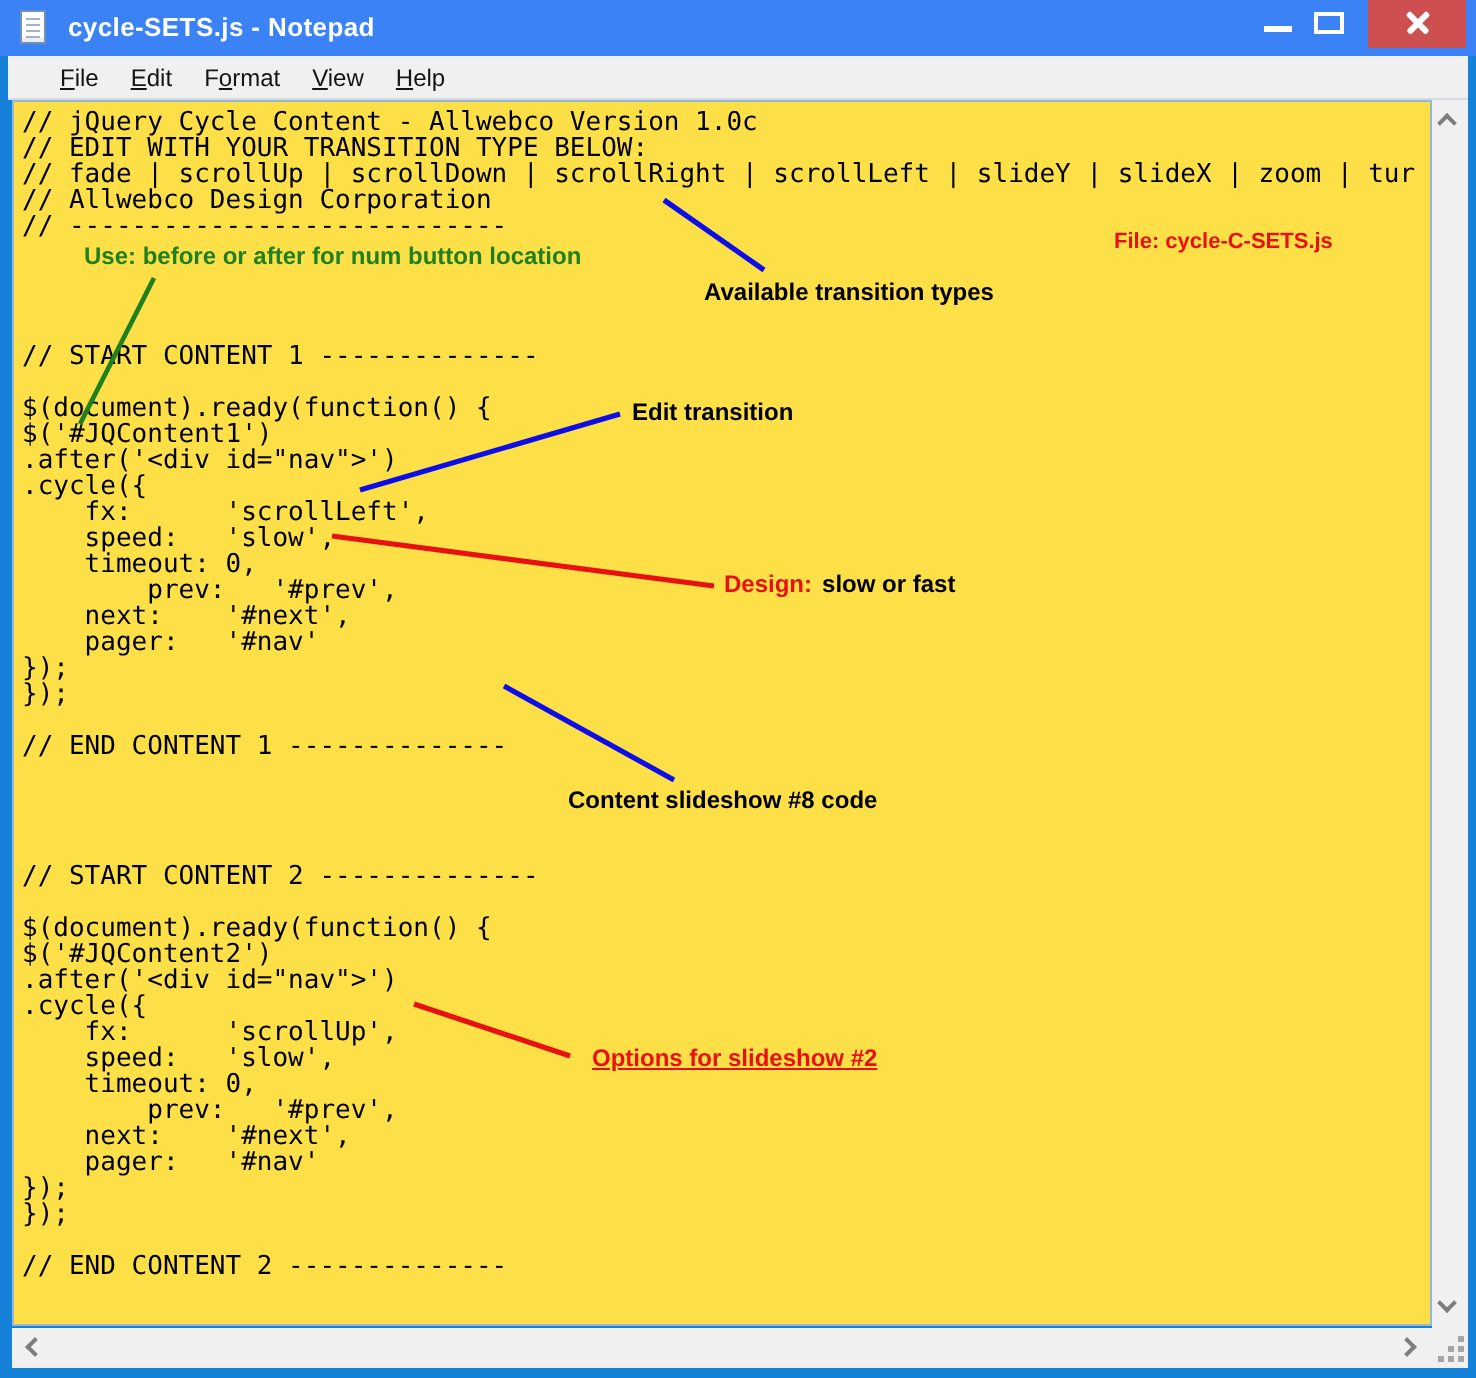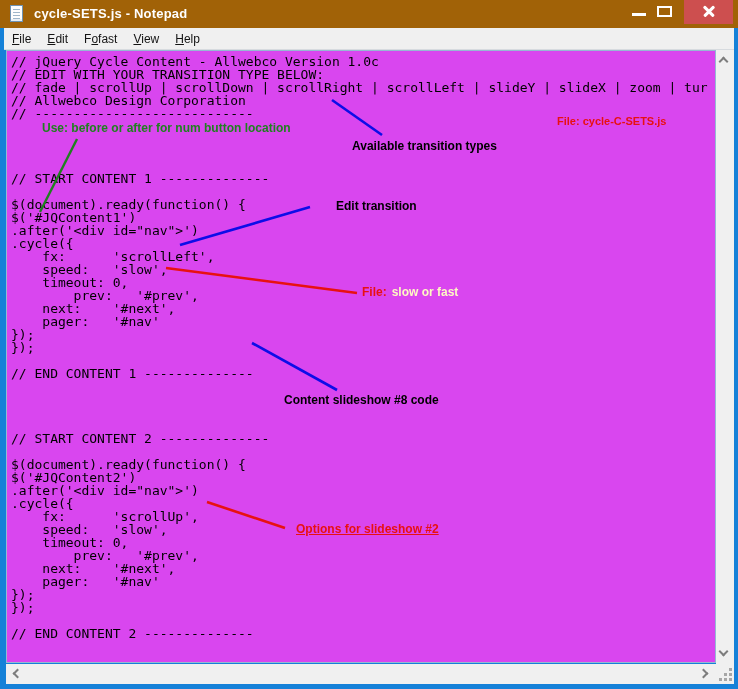--- a/index.html
+++ b/index.html
@@ -2,46 +2,46 @@
 <html><head>
 <meta charset="utf-8">
 <style>
   html,body{margin:0;padding:0;background:#c8c8c8;}
   *{box-sizing:border-box;}
   .window{
     position:relative;width:738px;height:689px;background:#1581d8;
     font-family:"Liberation Sans",sans-serif;overflow:hidden;
   }
   
-  .titlebar{position:absolute;left:0;top:0;width:738px;height:28px;background:#a16207;}
+  .titlebar{position:absolute;left:0;top:0;width:738px;height:28px;background:#3b82f6;}
   .doc-icon{
     position:absolute;left:10px;top:5px;width:13px;height:17px;background:#fdfdfd;
     border:1px solid #6f93b4;
     box-shadow:inset 0 -2px 0 #e8eef4;
   }
   .doc-icon:before{content:"";position:absolute;left:2px;top:3px;width:7px;height:1px;background:#9fb6c9;box-shadow:0 3px 0 #9fb6c9,0 6px 0 #9fb6c9,0 9px 0 #9fb6c9;}
   .title-text{position:absolute;left:34px;top:6px;color:#ffffff;font-size:13px;font-weight:600;letter-spacing:.2px;}
   .btn-min{position:absolute;left:618px;top:0;width:40px;height:24px;}
   .btn-min .bar{position:absolute;left:14px;top:13px;width:14px;height:3px;background:#ffffff;}
   .btn-max{position:absolute;left:650px;top:0;width:32px;height:24px;}
   .btn-max .box{position:absolute;left:7px;top:6px;width:15px;height:11px;border:2px solid #ffffff;}
   .btn-close{position:absolute;left:684px;top:0;width:49px;height:24px;background:#cd4f4f;}
   .btn-close .x1,.btn-close .x2{position:absolute;left:18px;top:10px;width:14px;height:2.5px;background:#ffffff;border-radius:1px;}
   .btn-close .x1{transform:rotate(45deg);}
   .btn-close .x2{transform:rotate(-45deg);}
   
   .menubar{
     position:absolute;left:4px;top:28px;width:730px;height:22px;background:#f0f0f0;
-    display:flex;align-items:center;padding-left:0;border-bottom:1px solid #d7dbdf;
+    display:flex;align-items:center;padding-left:18px;border-bottom:1px solid #d7dbdf;
   }
   .menu-item{font-size:12px;color:#141414;padding:3px 8px;cursor:default;}
   .menu-item u{text-decoration:underline;}
   
   .textarea{
-    position:absolute;left:6px;top:50px;width:710px;height:613px;background:#d946ef;
+    position:absolute;left:6px;top:50px;width:710px;height:613px;background:#fde047;
     border:1px solid #96b8d4;overflow:hidden;
   }
   pre.code{
     position:absolute;left:4px;top:4px;margin:0;
     font-family:"DejaVu Sans Mono","Liberation Mono",monospace;
     font-size:13px;line-height:13px;color:#000000;white-space:pre;
   }
   
   .vscroll{position:absolute;left:716px;top:50px;width:18px;height:614px;background:#f0f0f0;}
   .hscroll{position:absolute;left:6px;top:664px;width:710px;height:20px;background:#f0f0f0;}
@@ -52,21 +52,21 @@
   .chev.left{transform:rotate(-45deg);}
   .chev.right{transform:rotate(135deg);}
   .grip{position:absolute;left:719px;top:668px;width:3px;height:3px;background:transparent;
     box-shadow:10px 0 0 #a6a6a6,5px 5px 0 #a6a6a6,10px 5px 0 #a6a6a6,0 10px 0 #a6a6a6,5px 10px 0 #a6a6a6,10px 10px 0 #a6a6a6;}
   
   .overlay{position:absolute;left:0;top:0;width:738px;height:689px;pointer-events:none;}
   .ann{position:absolute;font-weight:bold;font-size:12px;white-space:nowrap;font-family:"Liberation Sans",sans-serif;}
   .ann.green{color:#208020;}
   .ann.blue{color:#000000;}
   .ann.red{color:#e81111;}
-  .ann .blue-part{color:#fef9c3;margin-left:5px;}
+  .ann .blue-part{color:#000000;margin-left:5px;}
   .ann-file{font-size:11px;}
   svg.lines{position:absolute;left:0;top:0;}
 </style>
 </head>
 <body>
 
 <div class="window">
 
   <div class="titlebar">
     <div class="doc-icon"></div>
@@ -79,21 +79,21 @@
       </div>
     <div class="btn-close">
         <div class="x1"></div>
         <div class="x2"></div>
       </div>
   </div>
 
   <div class="menubar">
     <div class="menu-item"><span></span><u>F</u><span>ile</span></div>
     <div class="menu-item"><span></span><u>E</u><span>dit</span></div>
-    <div class="menu-item"><span>F</span><u>o</u><span>fast</span></div>
+    <div class="menu-item"><span>F</span><u>o</u><span>rmat</span></div>
     <div class="menu-item"><span></span><u>V</u><span>iew</span></div>
     <div class="menu-item"><span></span><u>H</u><span>elp</span></div>
   </div>
 
   <div class="textarea">
     <pre class="code">// jQuery Cycle Content - Allwebco Version 1.0c
 // EDIT WITH YOUR TRANSITION TYPE BELOW:
 // fade | scrollUp | scrollDown | scrollRight | scrollLeft | slideY | slideX | zoom | tur
 // Allwebco Design Corporation
 // ----------------------------
@@ -155,19 +155,19 @@
       <line x1="77" y1="139" x2="40" y2="212" stroke="#208020" stroke-width="2.4"></line>
       <line x1="332" y1="100" x2="382" y2="135" stroke="#0d0de8" stroke-width="2.6"></line>
       <line x1="180" y1="245" x2="310" y2="207" stroke="#0d0de8" stroke-width="2.6"></line>
       <line x1="166" y1="268" x2="357" y2="293" stroke="#e81111" stroke-width="2.6"></line>
       <line x1="252" y1="343" x2="337" y2="390" stroke="#0d0de8" stroke-width="2.6"></line>
       <line x1="207" y1="502" x2="285" y2="528" stroke="#e81111" stroke-width="2.6"></line>
     </svg>
     <div class="ann green" style="left:42px;top:121px;">Use: before or after for num button location</div>
     <div class="ann blue" style="left:352px;top:139px;">Available transition types</div>
     <div class="ann red ann-file" style="left:557px;top:115px;">File: cycle-C-SETS.js</div>
-    <div class="ann blue" style="left:316px;top:199px;margin-left:20px;">Edit transition</div>
-    <div class="ann red" style="left:362px;top:285px;"><span>File:</span><span class="blue-part">slow or fast</span></div>
+    <div class="ann blue" style="left:316px;top:199px;">Edit transition</div>
+    <div class="ann red" style="left:362px;top:285px;"><span>Design:</span><span class="blue-part">slow or fast</span></div>
     <div class="ann blue" style="left:284px;top:393px;">Content slideshow #8 code</div>
     <div class="ann red" style="left:296px;top:522px;text-decoration:underline;">Options for slideshow #2</div>
   </div>
 
 </div>
 
 </body></html>

